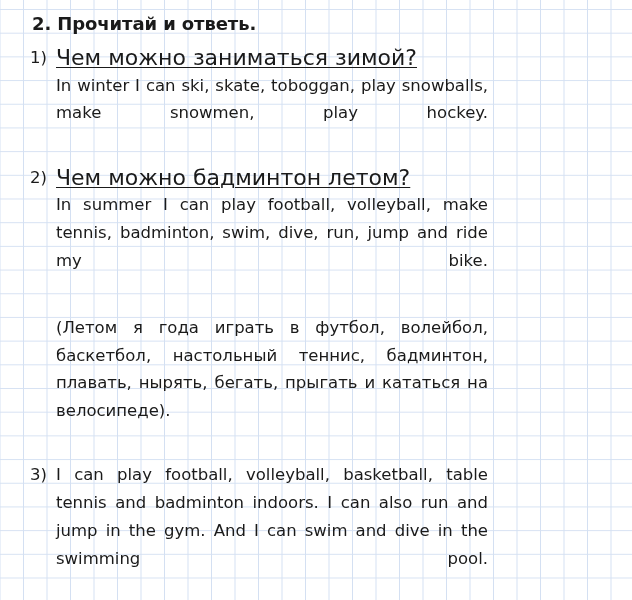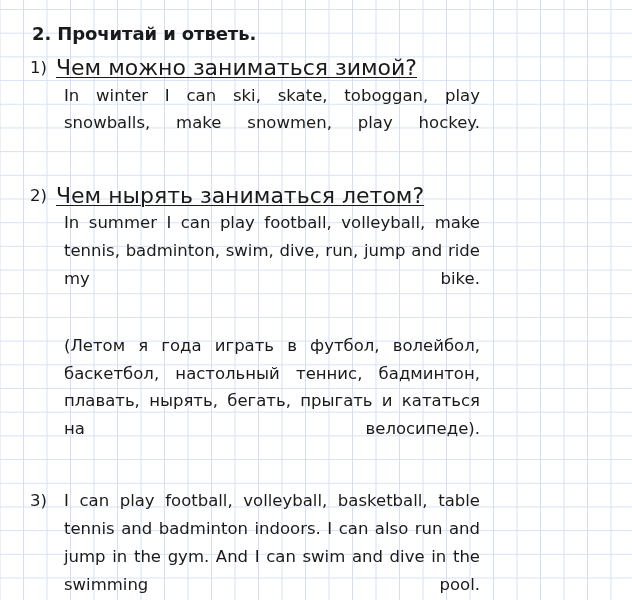--- a/index.html
+++ b/index.html
@@ -19,21 +19,21 @@
     font-family: "DejaVu Sans", sans-serif;
     color: #1a1a1a;
     -webkit-font-smoothing: antialiased;
   }
 
   .page {
     position: relative;
     width: 520px;
     height: 600px;
     box-sizing: border-box;
-    padding: 22px 32px 0 30px;
+    padding: 12px 32px 0 30px;
   }
 
   .task-heading {
     font-size: 18px;
     font-weight: bold;
     line-height: 24px;
     letter-spacing: -0.1px;
     margin: 0 0 8px 2px;
     white-space: pre;
   }
@@ -76,21 +76,21 @@
   .qa-question-line {
     margin: 0;
   }
 
   .qa-answer,
   .qa-translation {
     font-size: 16.5px;
     line-height: 27.7px;
     text-align: justify;
     text-justify: inter-word;
-    margin: 8px;
+    margin: 0;
     hyphens: none;
   }
 
   .qa-answer {
     margin-top: 0px;
   }
 
   .qa-translation {
     margin-top: 12px;
   }
@@ -116,21 +116,21 @@
       <span class="qa-marker">1)</span>
       <div class="qa-body">
         <p class="qa-question-line"><span class="qa-question">Чем можно заниматься зимой?</span></p>
         <p class="qa-answer">In winter I can ski, skate, toboggan, play snowballs, make snowmen, play hockey.</p>
       </div>
     </li>
 
     <li class="qa-item">
       <span class="qa-marker">2)</span>
       <div class="qa-body">
-        <p class="qa-question-line"><span class="qa-question">Чем нырять заниматься летом?</span></p>
+        <p class="qa-question-line"><span class="qa-question">Чем можно бадминтон летом?</span></p>
         <p class="qa-answer">In summer I can play football, volleyball, make tennis, badminton, swim, dive, run, jump and ride my bike.</p>
         <p class="qa-translation">(Летом я года играть в футбол, волейбол, баскетбол, настольный теннис, бадминтон, плавать, нырять, бегать, прыгать и кататься на велосипеде).</p>
       </div>
     </li>
 
     <li class="qa-item">
       <span class="qa-marker">3)</span>
       <div class="qa-body">
         <p class="qa-answer">I can play football, volleyball, basketball, table tennis and badminton indoors. I can also run and jump in the gym. And I can swim and dive in the swimming pool.</p>
 

